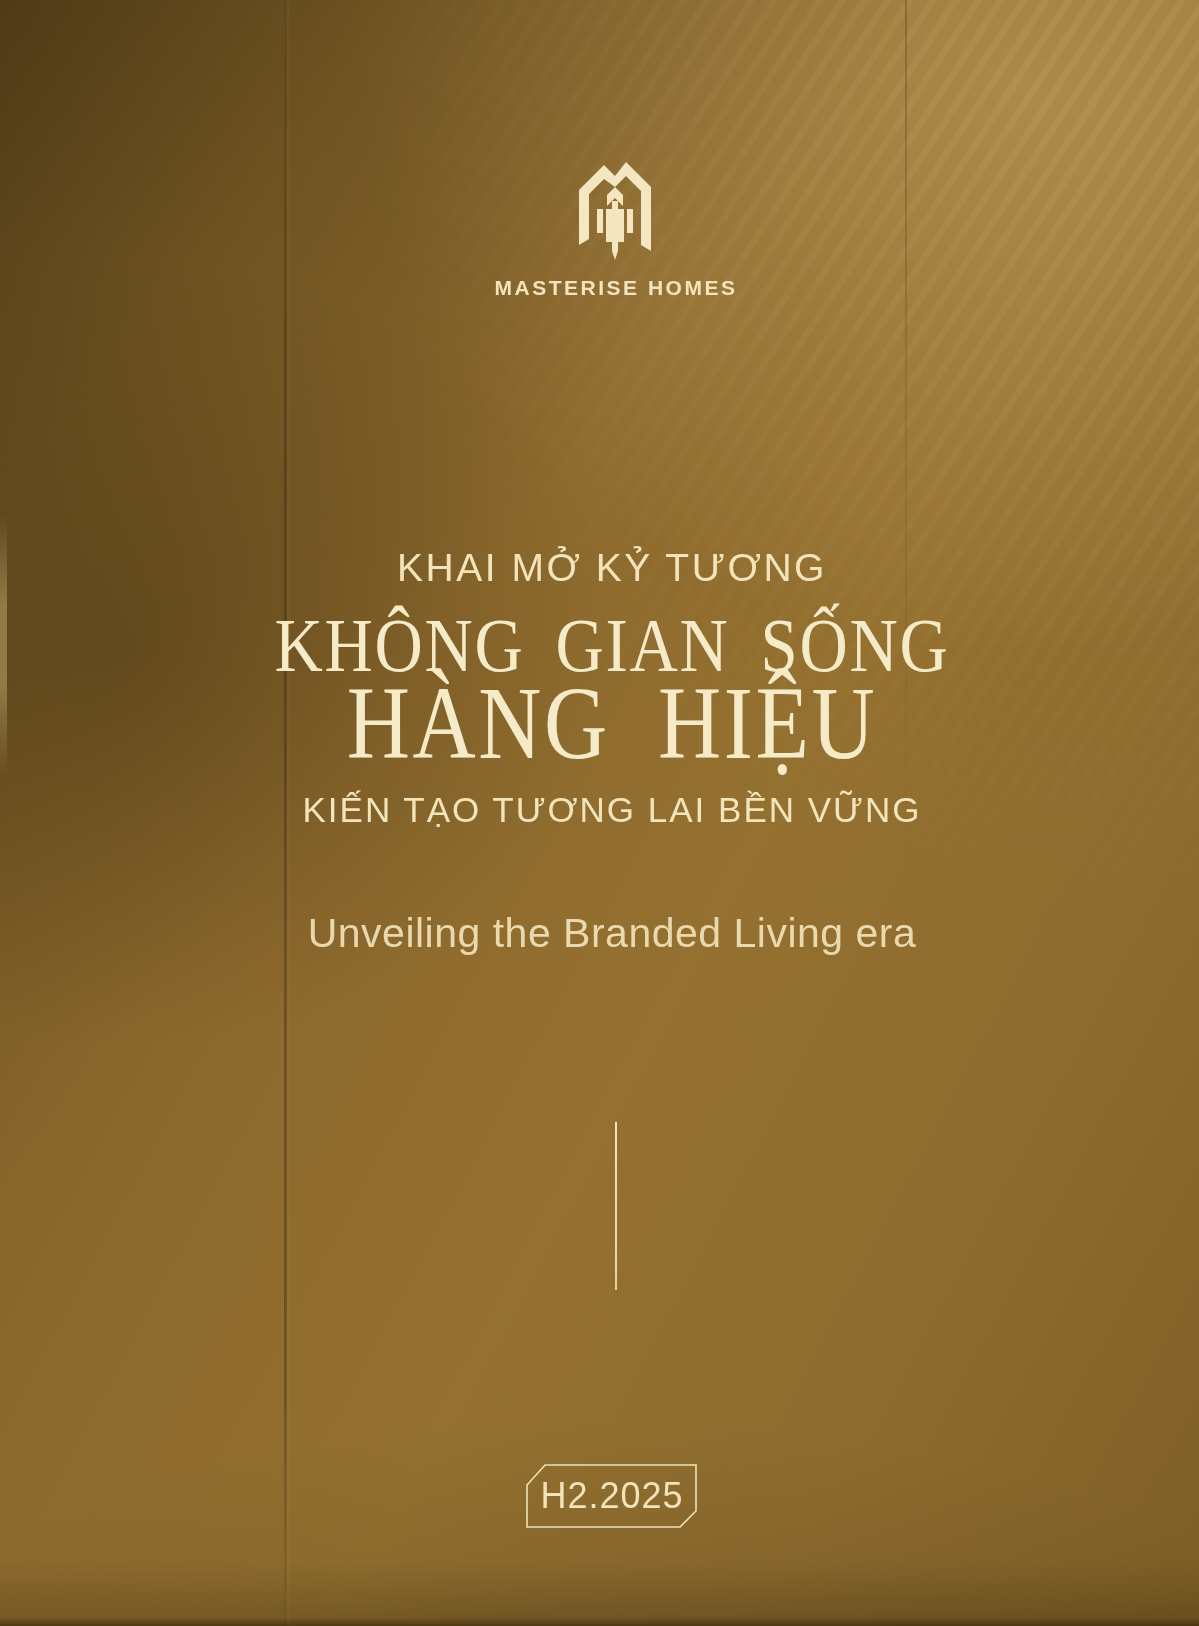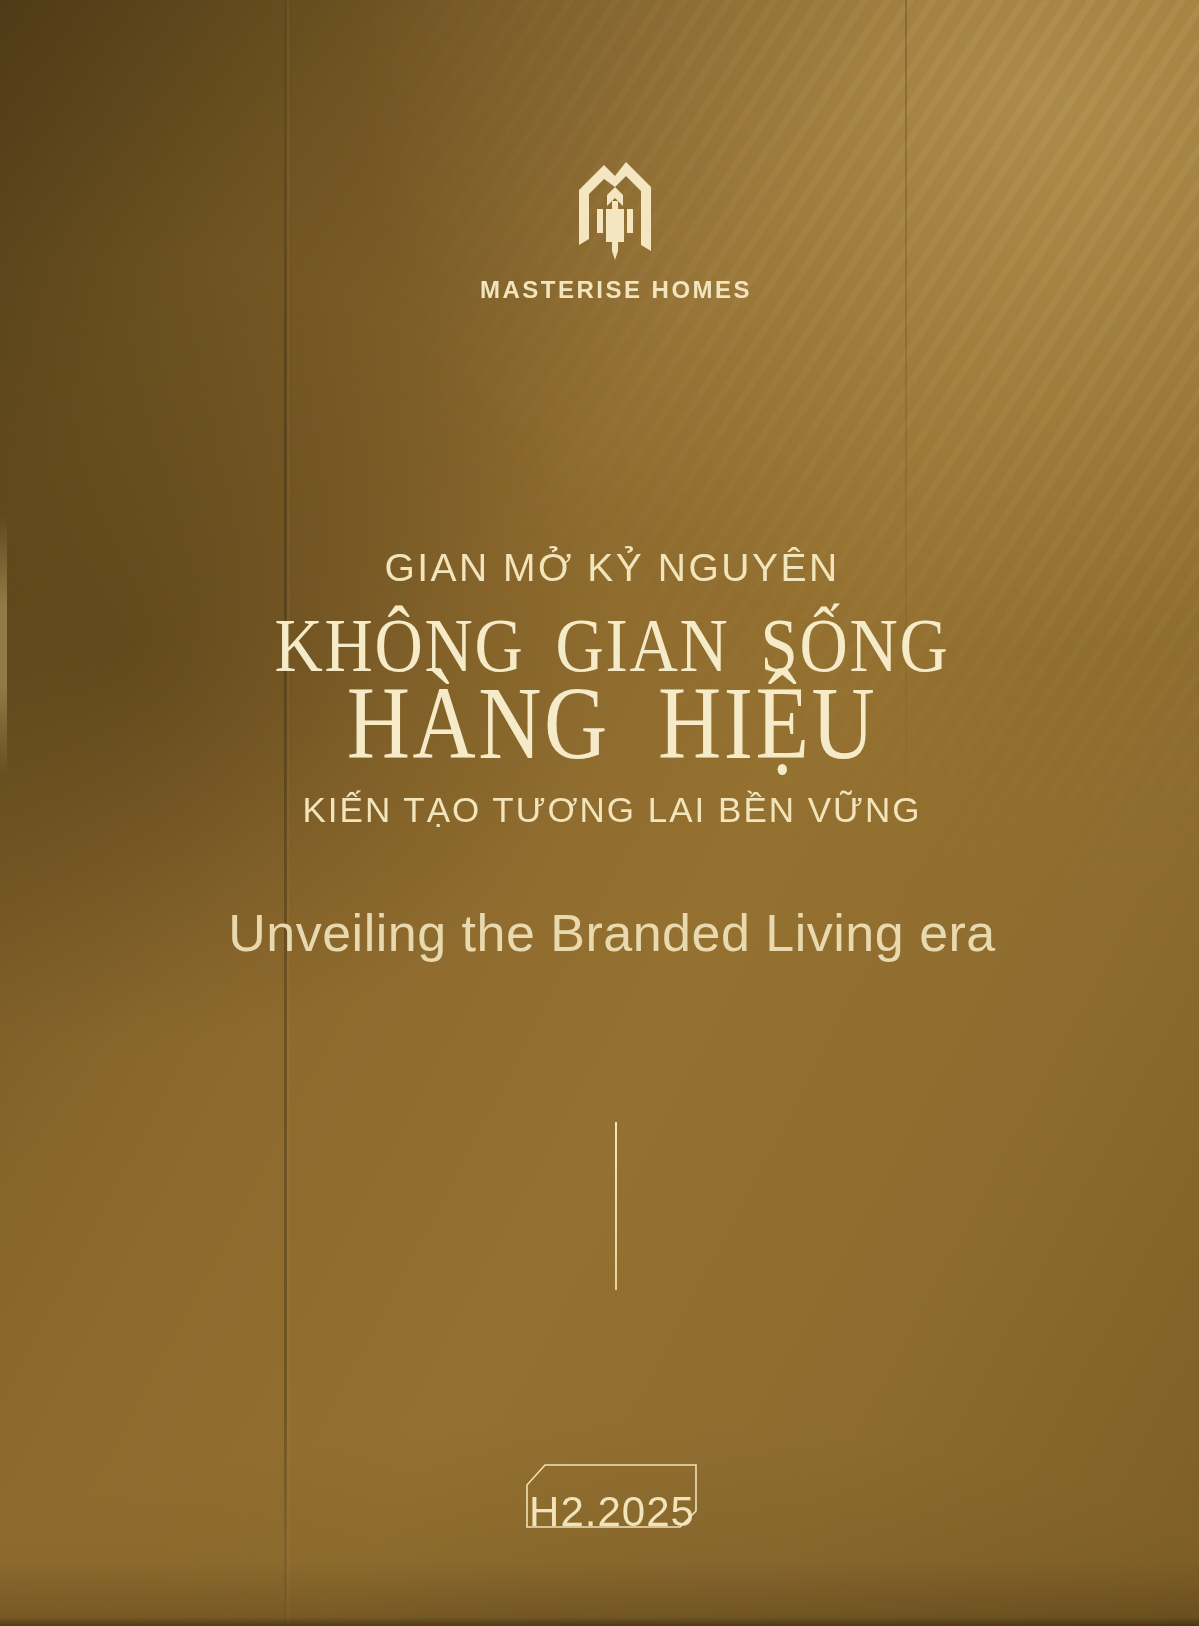--- a/index.html
+++ b/index.html
@@ -46,21 +46,21 @@
   }
   .bottom-shade{
     position:absolute;left:0;bottom:0;width:100%;height:64px;
     background:linear-gradient(to top, rgba(32,22,5,0.55) 0%, rgba(32,22,5,0.18) 14%, rgba(32,22,5,0) 100%);
   }
   
   .brand{position:absolute;left:33px;top:0;width:1166px;text-align:center;}
   .logo{position:absolute;left:544px;top:157px;width:76px;height:110px;}
   .wordmark{
     position:absolute;left:0;top:276px;width:100%;
-    font-size:24px;font-weight:bold;letter-spacing:2.5px;
+    font-size:21px;font-weight:bold;letter-spacing:2.5px;
     color:#f2e5bd;
   }
   
   .content{position:absolute;left:25px;top:0;width:1174px;text-align:center;}
   .kicker{
     position:absolute;left:0;top:546px;width:100%;
     font-size:39px;letter-spacing:2.5px;color:#f2e4bb;
   }
   .title-serif{
     font-family:"Liberation Serif","DejaVu Serif",serif;
@@ -75,34 +75,34 @@
     position:absolute;left:0;top:664px;width:100%;
     font-size:103px;letter-spacing:3px;word-spacing:28px;
     transform:scaleX(0.85);
   }
   .tagline{
     position:absolute;left:0;top:790px;width:100%;
     font-size:35px;letter-spacing:2px;color:#f2e4bb;
   }
   .subtitle{
     position:absolute;left:0;top:905px;width:100%;
-    font-size:52px;line-height:57px;letter-spacing:0.5px;
+    font-size:41px;line-height:57px;letter-spacing:0.5px;
     color:#eedfb5;opacity:0.95;
   }
   
   .divider{
     position:absolute;left:615px;top:1122px;width:2px;height:168px;
     background:linear-gradient(to bottom,#f2e4ba,#e4d3a2);
   }
   .badge{position:absolute;left:526px;top:1464px;width:172px;height:65px;}
   .badge svg{position:absolute;left:0;top:0;}
   .badge-label{
-    position:absolute;left:0;top:16px;width:172px;height:64px;
+    position:absolute;left:0;top:0;width:172px;height:64px;
     display:flex;align-items:center;justify-content:center;
-    font-size:42px;letter-spacing:1px;color:#f1e3ba;
+    font-size:36px;letter-spacing:1px;color:#f1e3ba;
   }
 </style>
 </head>
 <body>
 
 <div class="canvas">
 
   <div class="bg-base"></div>
   <div class="bg-rays"></div>
   <div class="bg-corner-shadow"></div>
@@ -122,21 +122,21 @@
         <path d="M29,52 h6 v33 h-6 z"></path>
         <path d="M35,44 h6 v50 l-3,9 l-3,-9 z"></path>
         <path d="M41,52 h6 v33 h-6 z"></path>
         <path d="M50,52 h6 v24 h-6 z"></path>
       </g>
     </svg>
     <div class="wordmark">MASTERISE HOMES</div>
   </div>
 
   <div class="content">
-    <div class="kicker">GIAN MỞ KỶ NGUYÊN</div>
+    <div class="kicker">KHAI MỞ KỶ TƯƠNG</div>
     <div class="title-serif title1">KHÔNG GIAN SỐNG</div>
     <div class="title-serif title2">HÀNG HIỆU</div>
     <div class="tagline">KIẾN TẠO TƯƠNG LAI BỀN VỮNG</div>
     <div class="subtitle">
       <div>Unveiling the Branded Living era</div>
     </div>
   </div>
 
   <div class="divider"></div>
 

